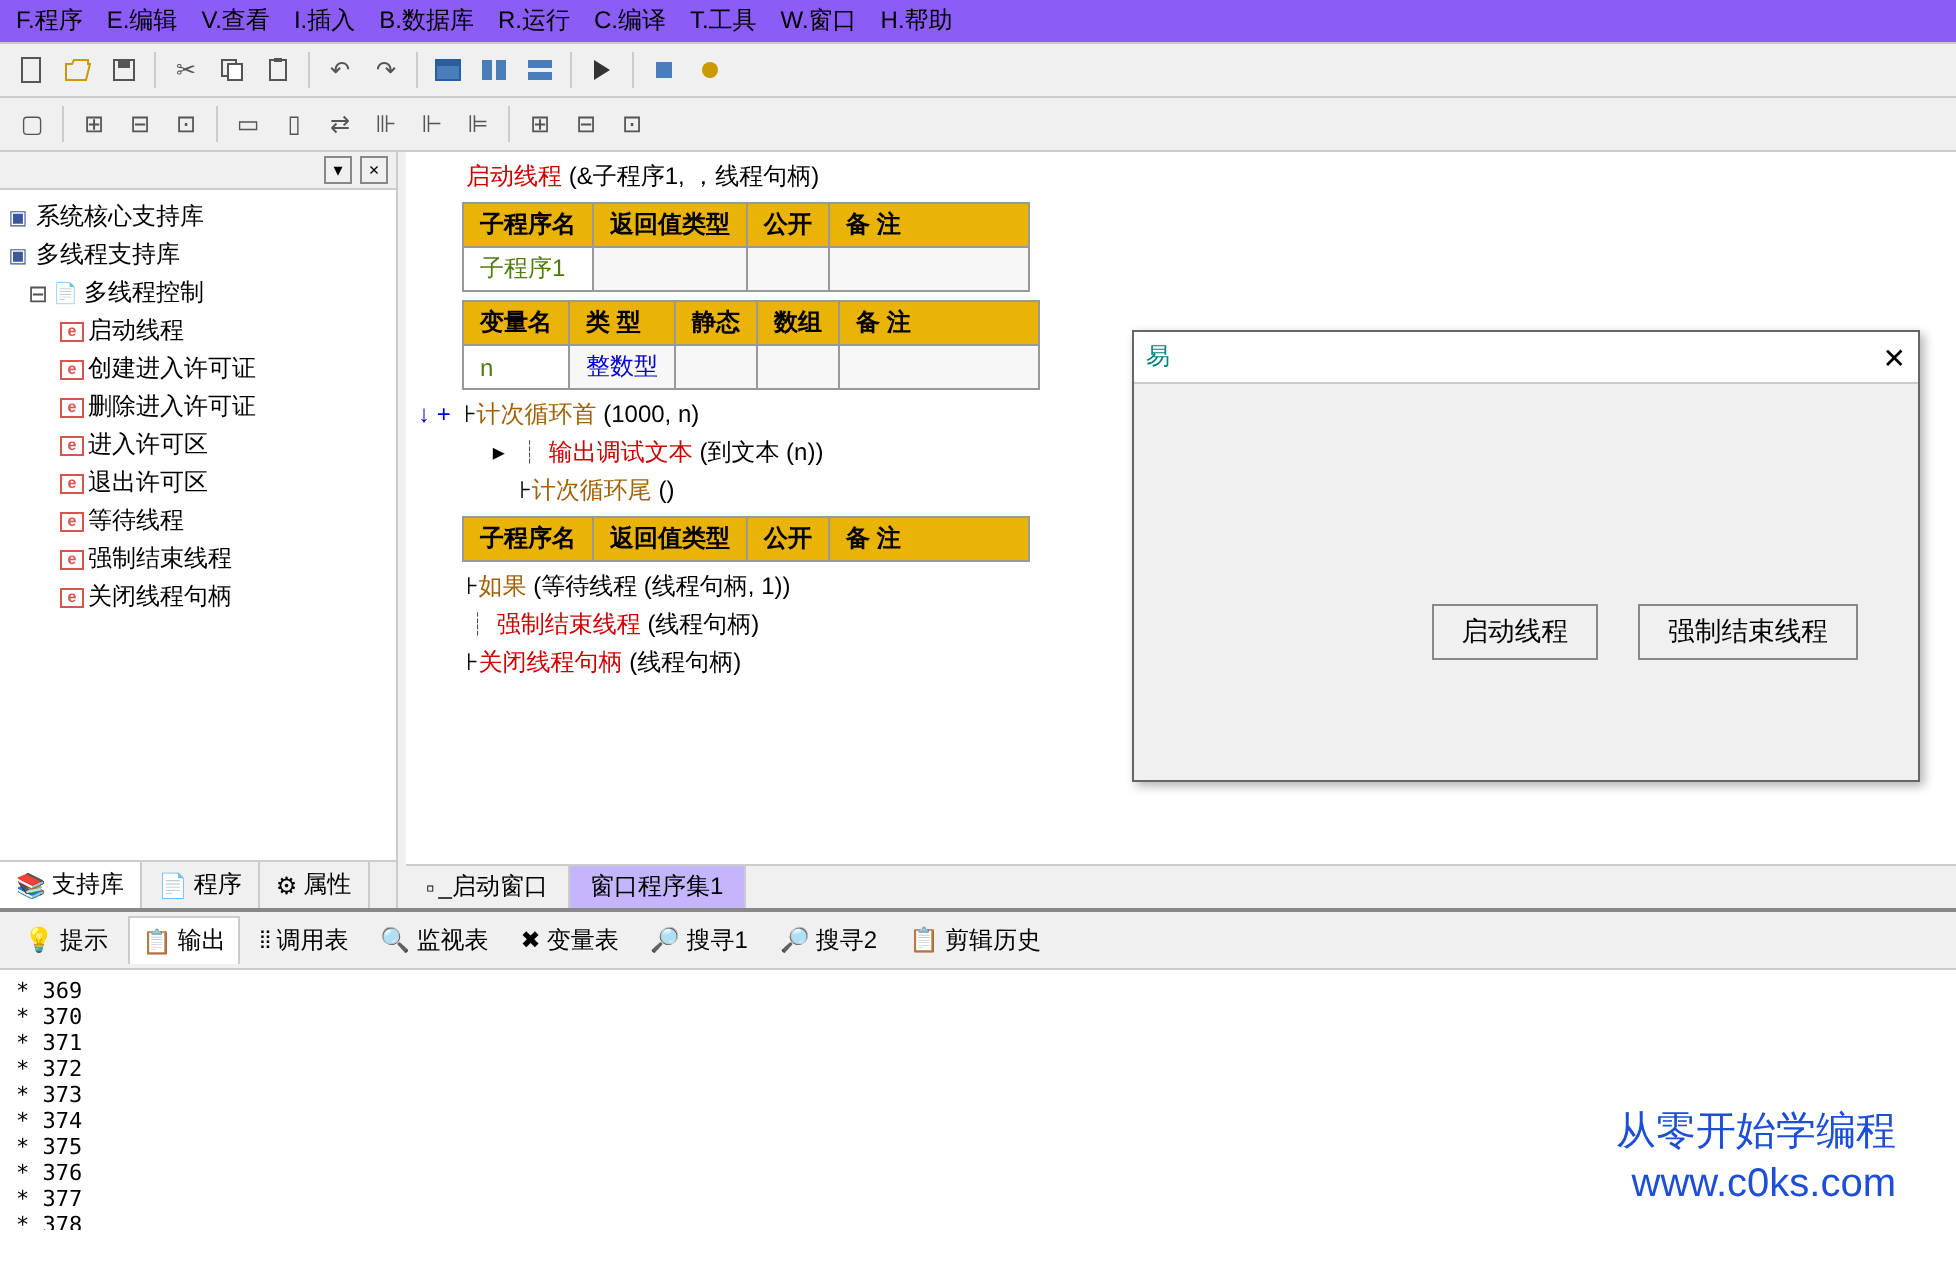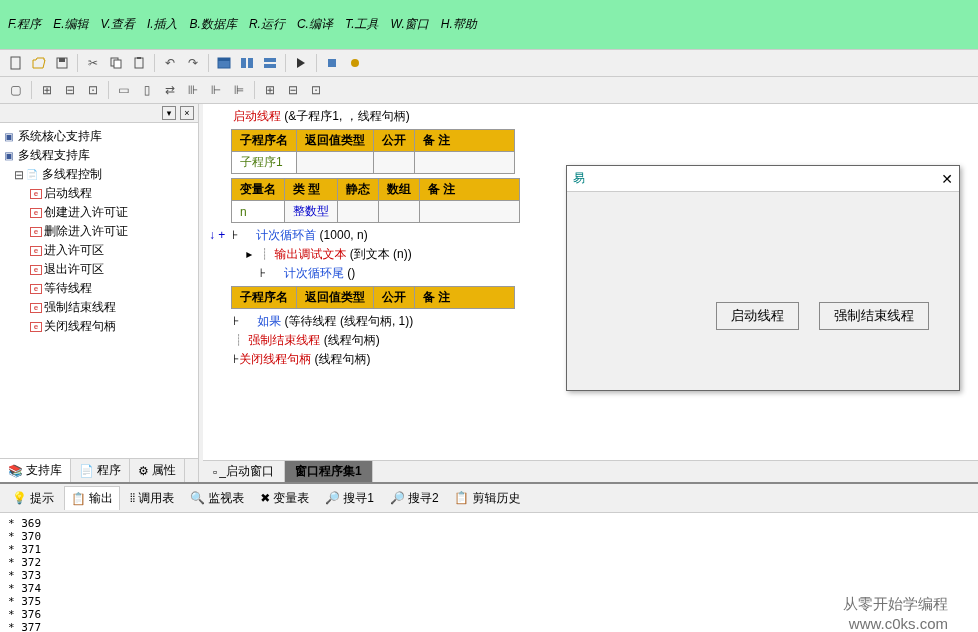--- a/index.html
+++ b/index.html
@@ -1,17 +1,17 @@
 <!DOCTYPE html>
 <html><head>
 <meta charset="utf-8">
 <style>
 * { box-sizing: border-box; margin: 0; padding: 0; }
 body { font-family: "SimSun", "Microsoft YaHei", sans-serif; font-size: 12px; background: #fff; color: #000; width: 978px; height: 632px; overflow: hidden; position: relative; }
-.menubar { display: flex; background: #86efac; border-bottom: 1px solid #ccc; padding: 16px 8px; gap: 12px; font-style: italic; }
+.menubar { display: flex; background: #8b5cf6; border-bottom: 1px solid #ccc; padding: 2px 8px; gap: 12px; }
 .menubar span { cursor: pointer; }
 .toolbar { display: flex; align-items: center; background: #f0f0f0; border-bottom: 1px solid #ccc; padding: 3px 6px; gap: 3px; }
 .tool-btn { width: 20px; height: 20px; display: flex; align-items: center; justify-content: center; cursor: pointer; color: #555; }
 .tool-btn.blue-mark { color: #4a7ebb; }
 .tool-sep { width: 1px; height: 18px; background: #ccc; margin: 0 2px; }
 .toolbar2 { display: flex; align-items: center; background: #f0f0f0; border-bottom: 1px solid #ccc; padding: 3px 6px; gap: 3px; color: #aaa; }
 .main-area { display: flex; height: 378px; }
 .left-panel { width: 199px; border-right: 1px solid #ccc; display: flex; flex-direction: column; }
 .left-header { display: flex; justify-content: flex-end; padding: 2px 4px; background: #f0f0f0; border-bottom: 1px solid #ccc; gap: 4px; }
 .wmin-icon { width: 14px; height: 14px; border: 1px solid #888; cursor: pointer; display: flex; align-items: center; justify-content: center; font-size: 9px; }
@@ -24,43 +24,43 @@
 .e-icon { color: #d9534f; border: 1px solid #d9534f; width: 12px; height: 10px; font-size: 8px; font-weight: bold; }
 .exp { color: #555; width: 10px; text-align: center; }
 .left-tabs { display: flex; border-top: 1px solid #ccc; background: #f0f0f0; }
 .left-tab { padding: 3px 8px; display: flex; align-items: center; gap: 3px; cursor: pointer; border-right: 1px solid #ccc; }
 .left-tab.active { background: #fff; }
 .splitter-v { width: 4px; background: #f0f0f0; cursor: ew-resize; }
 .right-panel { flex: 1; display: flex; flex-direction: column; position: relative; }
 .code-area { flex: 1; padding: 4px 10px; overflow: auto; position: relative; }
 .code-line { padding-left: 20px; margin-bottom: 2px; white-space: nowrap; }
 .red { color: #cc0000; }
-.teal { color: #1d4ed8; margin-left: 18px; }
+.teal { color: #a16207; }
 .tbl { border-collapse: collapse; margin: 4px 0 4px 18px; }
 .tbl td, .tbl th { border: 1px solid #999; padding: 2px 8px; text-align: left; font-weight: normal; background: #f7f7f7; }
 .tbl th { background: #eab308; font-weight: bold; }
 .tbl .cell-data { background: #fff; color: #4d7c0f; }
 .tbl .cell-blue { color: #0000cc; }
 .code-tabs { display: flex; background: #f0f0f0; border-top: 1px solid #ccc; }
 .code-tab { padding: 2px 10px; cursor: pointer; border-right: 1px solid #ccc; display: flex; align-items: center; gap: 2px; }
-.code-tab.active { background: #737373; font-weight: bold; }
+.code-tab.active { background: #c4b5fd; font-weight: normal; }
 .popup-win { position: absolute; left: 566px; top: 165px; width: 394px; height: 226px; background: #f0f0f0; border: 1px solid #666; box-shadow: 2px 2px 5px rgba(0,0,0,0.3); z-index: 10; }
 .popup-title { background: #fff; padding: 4px 6px; display: flex; align-items: center; justify-content: space-between; border-bottom: 1px solid #ccc; }
 .popup-title-left { display: flex; align-items: center; gap: 4px; }
 .popup-close { cursor: pointer; font-size: 14px; }
 .popup-body { padding: 10px; position: relative; height: calc(100% - 26px); }
 .popup-btns { position: absolute; bottom: 60px; right: 30px; display: flex; gap: 20px; }
 .popup-btn { padding: 4px 14px; border: 1px solid #888; background: #f0f0f0; cursor: pointer; }
 .output-panel { border-top: 2px solid #888; }
 .output-tabs { display: flex; background: #f0f0f0; border-bottom: 1px solid #ccc; padding: 2px 6px; gap: 4px; }
 .out-tab { padding: 3px 6px; display: flex; align-items: center; gap: 3px; cursor: pointer; }
 .out-tab.active { background: #fff; border: 1px solid #ccc; border-bottom: none; }
 .output-body { padding: 4px 8px; height: 130px; overflow: auto; position: relative; }
 .out-line { font-family: monospace; font-size: 11px; }
-.watermark { position: absolute; right: 30px; bottom: 10px; text-align: right; color: #737373; font-size: 15px; line-height: 1.3; }
+.watermark { position: absolute; right: 30px; bottom: 10px; text-align: right; color: #1d4ed8; font-size: 20px; line-height: 1.3; }
 svg { display: block; }
 </style>
 </head>
 <body>
 
 <div class="menubar">
   <span>F.程序</span>
   <span>E.编辑</span>
   <span>V.查看</span>
   <span>I.插入</span>

